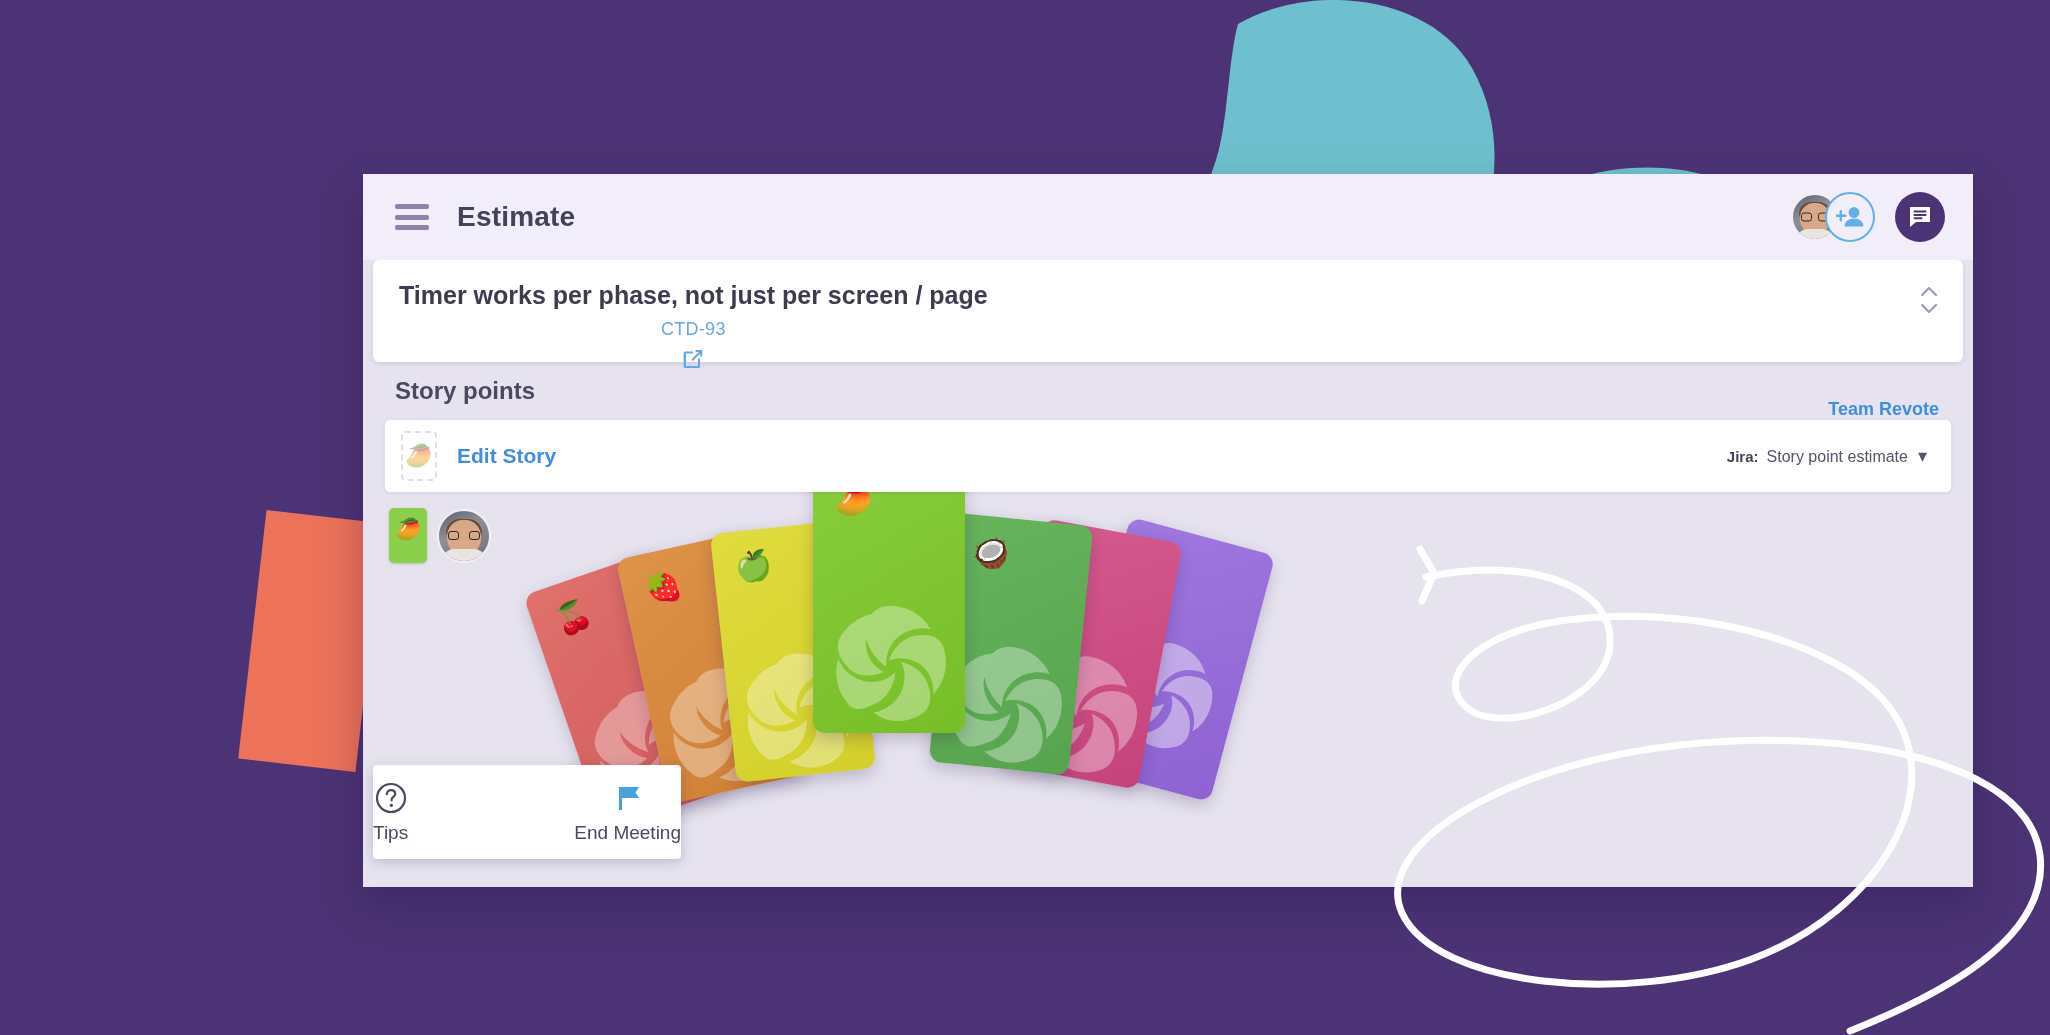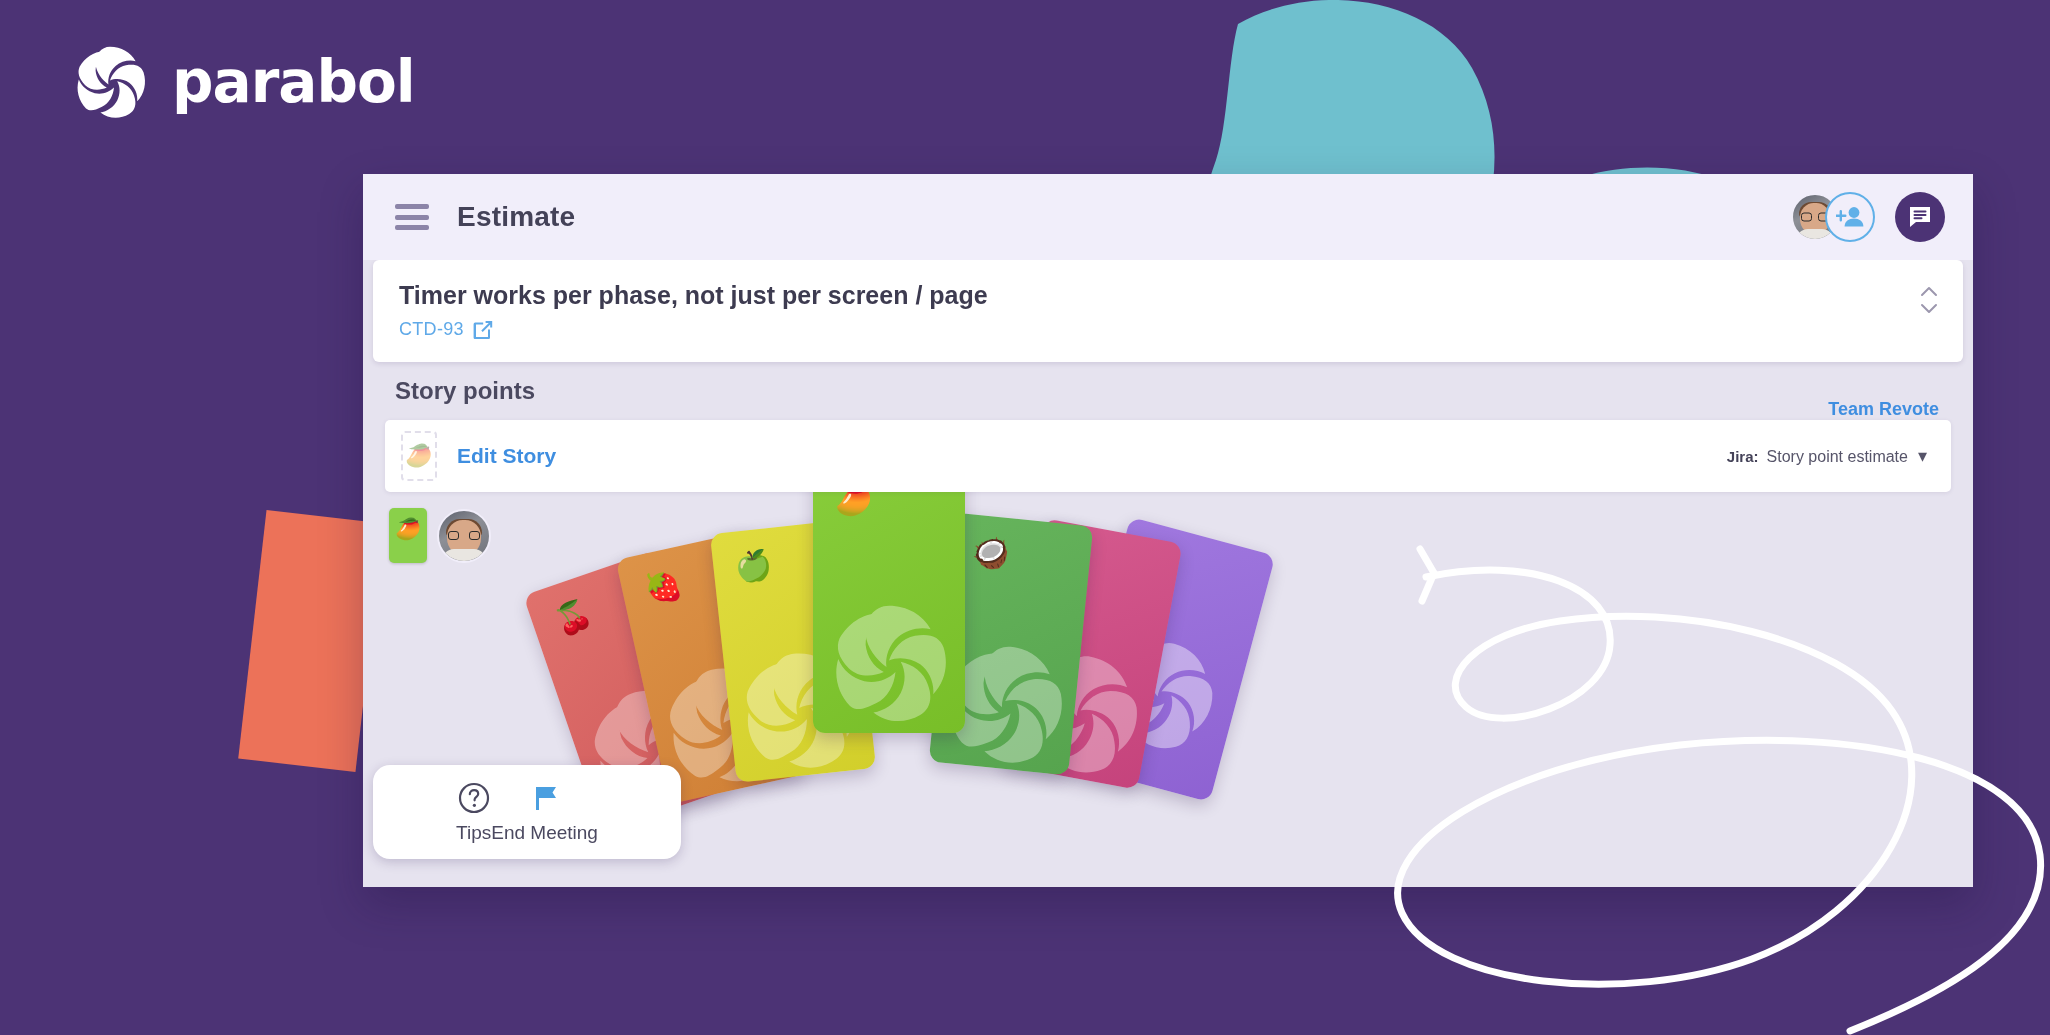--- a/index.html
+++ b/index.html
@@ -100,21 +100,21 @@
     margin: 0 10px;
     background: #ffffff;
     border-radius: 6px;
     height: 102px;
     display: flex; align-items: flex-start;
     padding: 20px 24px 0 26px;
     box-shadow: 0 2px 5px rgba(60,40,100,0.13);
     position: relative; z-index: 5;
   }
   .task-title { font-size: 25px; font-weight: 700; color: #3d3b50; line-height: 1.2; }
-  .task-key-row { display:flex; align-items:center; gap: 9px; margin-top: 9px; }
+  .task-key-row { display:flex; align-items:center; gap: 9px; margin-top: 9px; flex-direction: column; }
   .task-key { font-size: 18px; color: #5fa9e8; font-weight: 500; letter-spacing: .3px; }
   .sorter { margin-left:auto; display:flex; flex-direction:column; gap:6px; align-items:center; padding-top:6px; cursor:pointer; }
 
   
   .sp-strip {
     height: 58px; display:flex; align-items:center;
     padding: 0 34px 0 32px; position: relative; z-index: 5;
   }
   .sp-title { font-size: 24px; font-weight: 700; color: #4b4960; }
   .sp-revote { margin-left:auto; font-size:18px; font-weight:700; color:#3f8ee0; cursor:pointer;margin-top:37px; }
@@ -183,22 +183,22 @@
     width: 130px; height: 130px;
     opacity: .34; z-index: 1;
   }
 
   
   .bottom-bar {
     position: absolute;
     left: 10px; bottom: 28px;
     width: 308px; height: 94px;
     background: #ffffff;
-    border-radius: 17px;
-    display:flex; align-items:center; justify-content:center;
+    border-radius: 4px;
+    display:flex; align-items:center; justify-content:space-between;
     box-shadow: 0 3px 12px rgba(50,30,90,.22);
     z-index: 9;
   }
   .bb-item { display:flex; flex-direction:column; align-items:center; gap:7px; cursor:pointer; }
   .bb-label { font-size: 19px; color: #4b4960; }
 </style>
 </head>
 <body>
 
 <div id="stage">
@@ -207,32 +207,20 @@
     <svg width="2050" height="1035" viewBox="0 0 2050 1035" style="position:absolute;left:0;top:0;">
       <path d="M1238 24 C1310 -18 1430 -6 1472 68 C1508 132 1496 206 1470 260
                C1516 178 1632 148 1722 180 C1830 219 1862 340 1836 440
                C1808 548 1700 600 1600 586 C1486 570 1426 476 1418 392
                C1370 442 1288 450 1242 404 C1190 352 1186 240 1216 160
                C1228 124 1228 60 1238 24 Z" fill="#6fc0ce"></path>
     </svg>
     <div class="coral-rect"></div>
   </div>
 
-  <div class="logo-row">
-    <svg class="logo-mark" viewBox="0 0 100 100">
-      <g fill="#ffffff">
-        <path d="M50 6 C64 6 76 13 82 24 C74 22 64 24 57 30 C50 36 47 45 48 53 C40 47 33 38 32 28 C31 16 39 6 50 6 Z"></path>
-        <path d="M92 38 C96 51 93 65 84 74 C85 66 81 56 74 51 C67 46 57 45 50 48 C53 39 60 31 70 29 C82 27 89 30 92 38 Z"></path>
-        <path d="M74 90 C62 97 48 96 38 88 C46 87 55 81 59 73 C63 65 63 56 59 49 C68 51 77 57 80 67 C84 78 81 86 74 90 Z"></path>
-        <path d="M20 83 C11 74 7 60 11 47 C14 55 22 62 31 64 C40 66 49 63 55 57 C54 67 49 77 40 81 C30 86 25 87 20 83 Z"></path>
-        <path d="M12 31 C19 19 31 11 44 12 C37 17 32 27 32 36 C33 45 38 53 46 57 C37 61 26 61 19 54 C11 46 9 38 12 31 Z"></path>
-      </g>
-    </svg>
-    <div class="logo-word">parabol</div>
-  </div>
 
   <div id="app">
 
     <div class="topbar">
       <div class="hamburger">
         <span></span>
           <span></span>
           <span></span>
       </div>
       <div class="topbar-title">Estimate</div>

